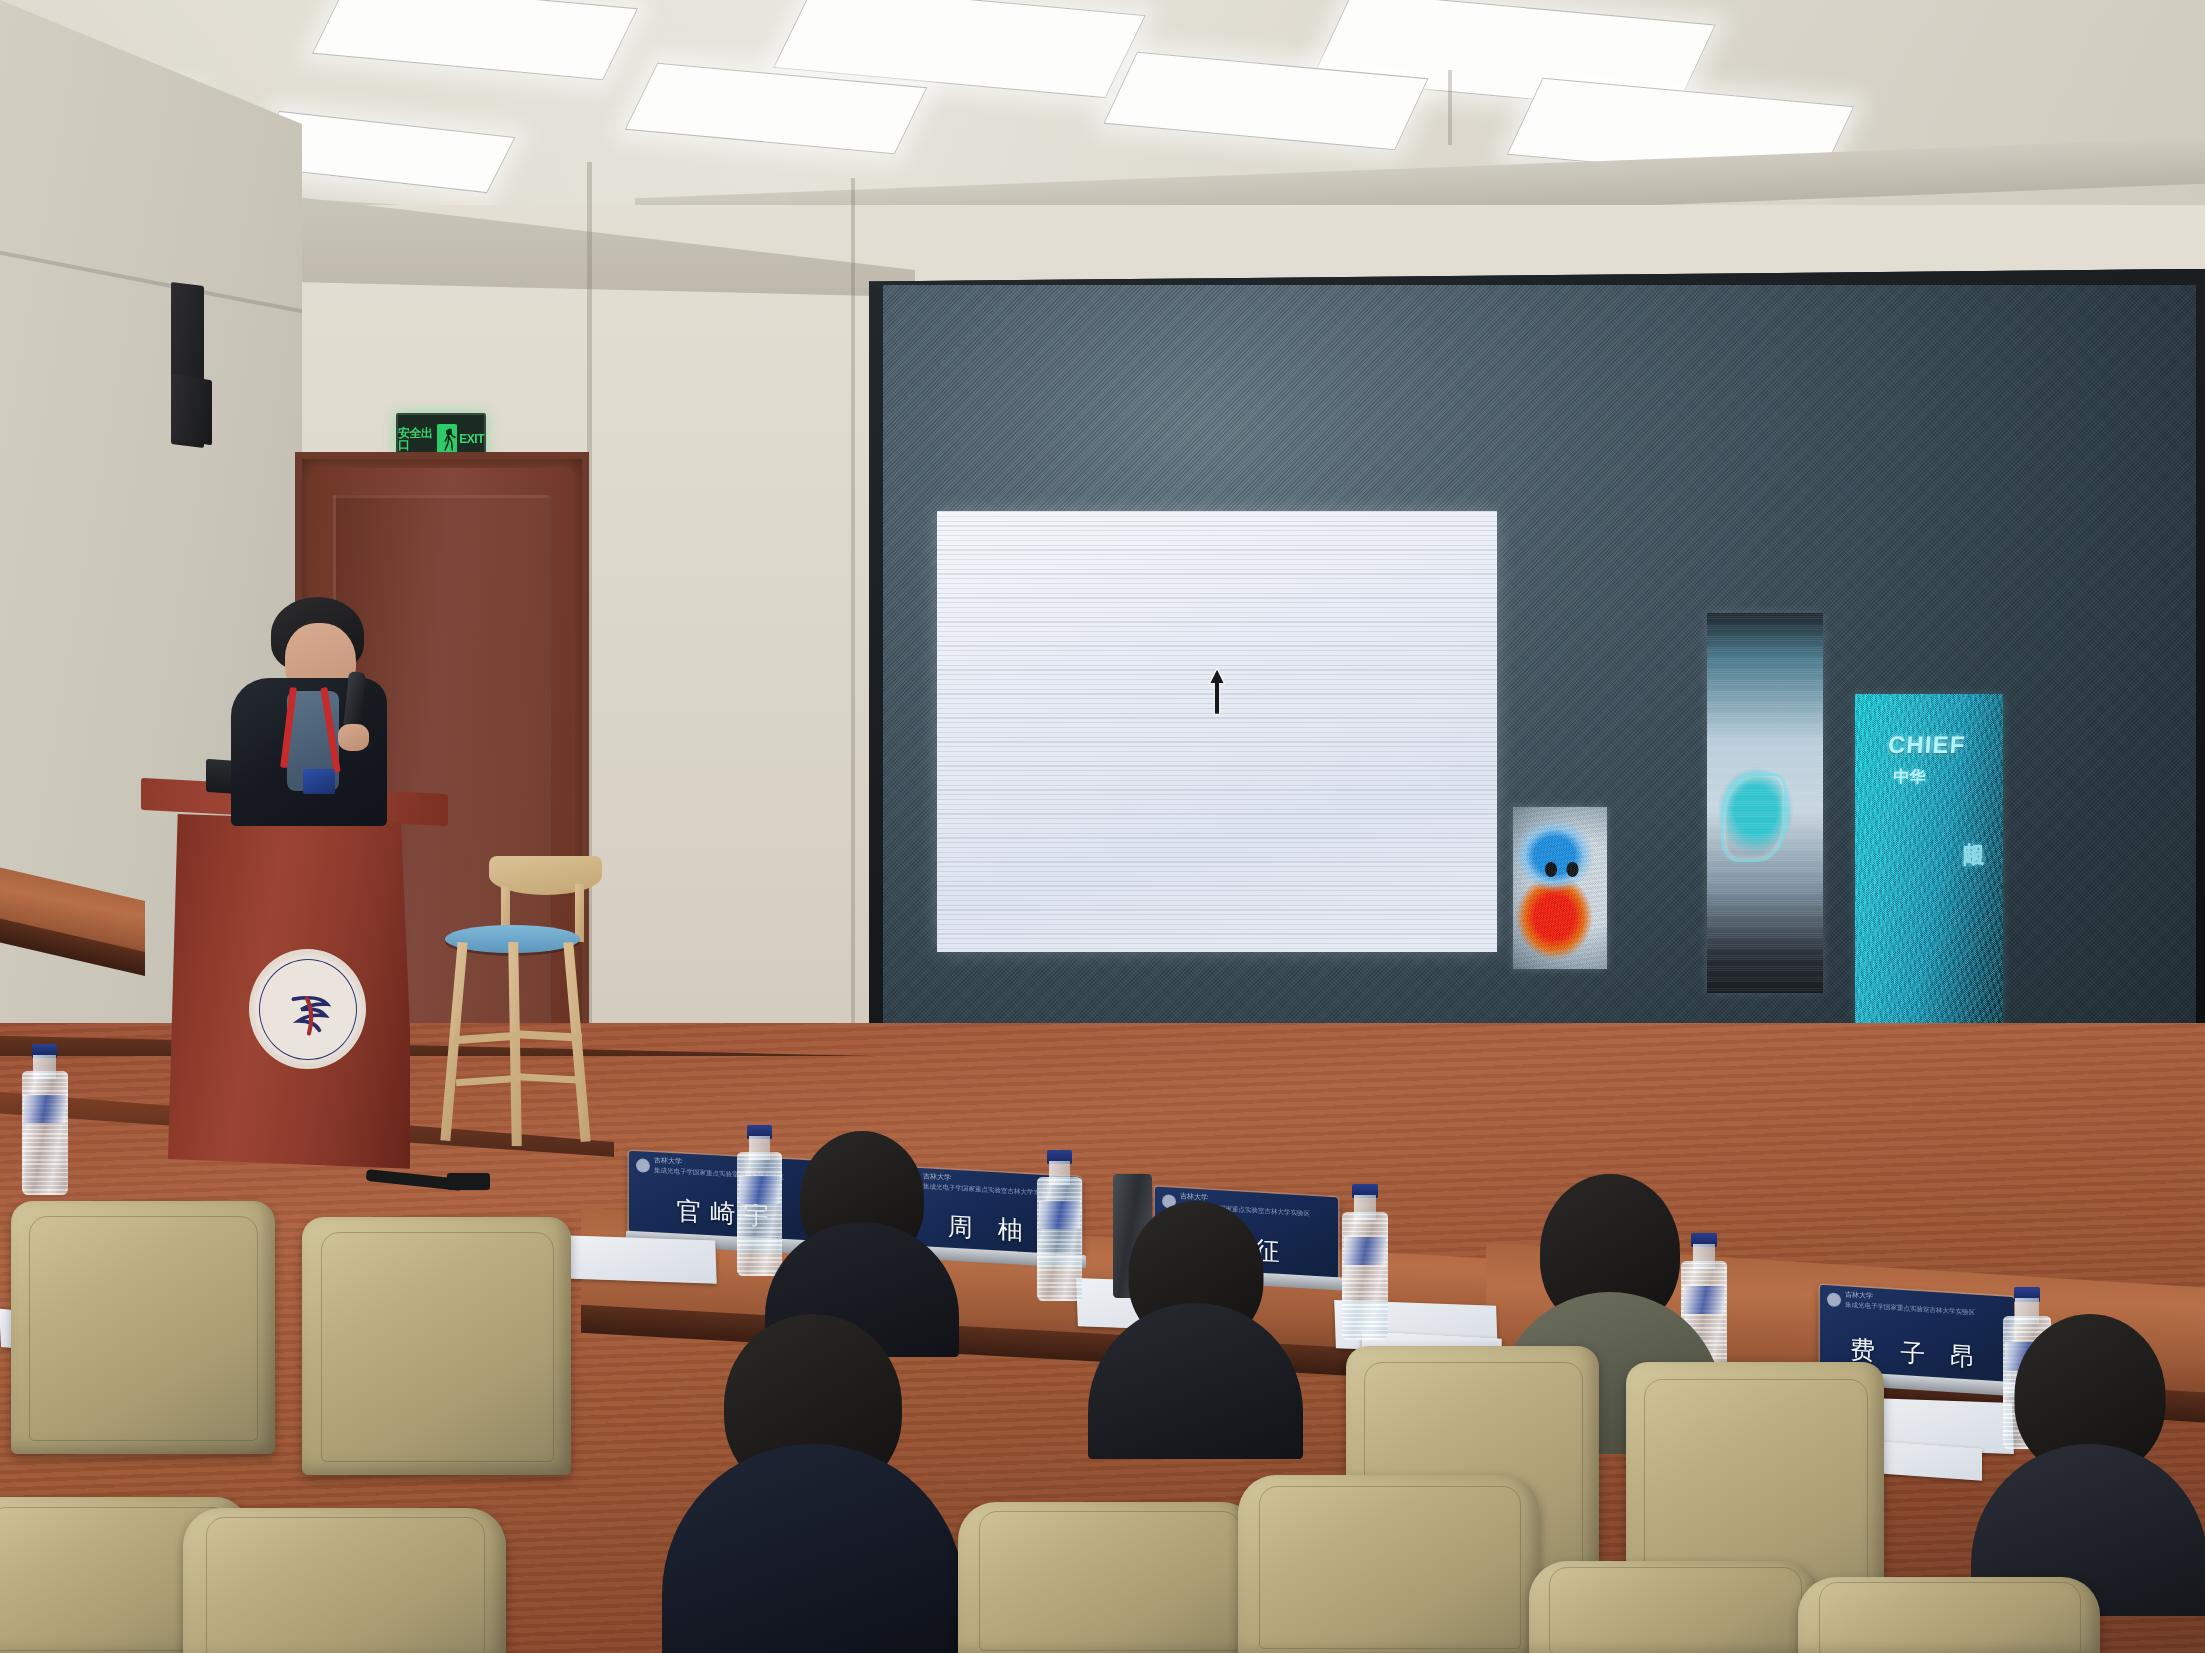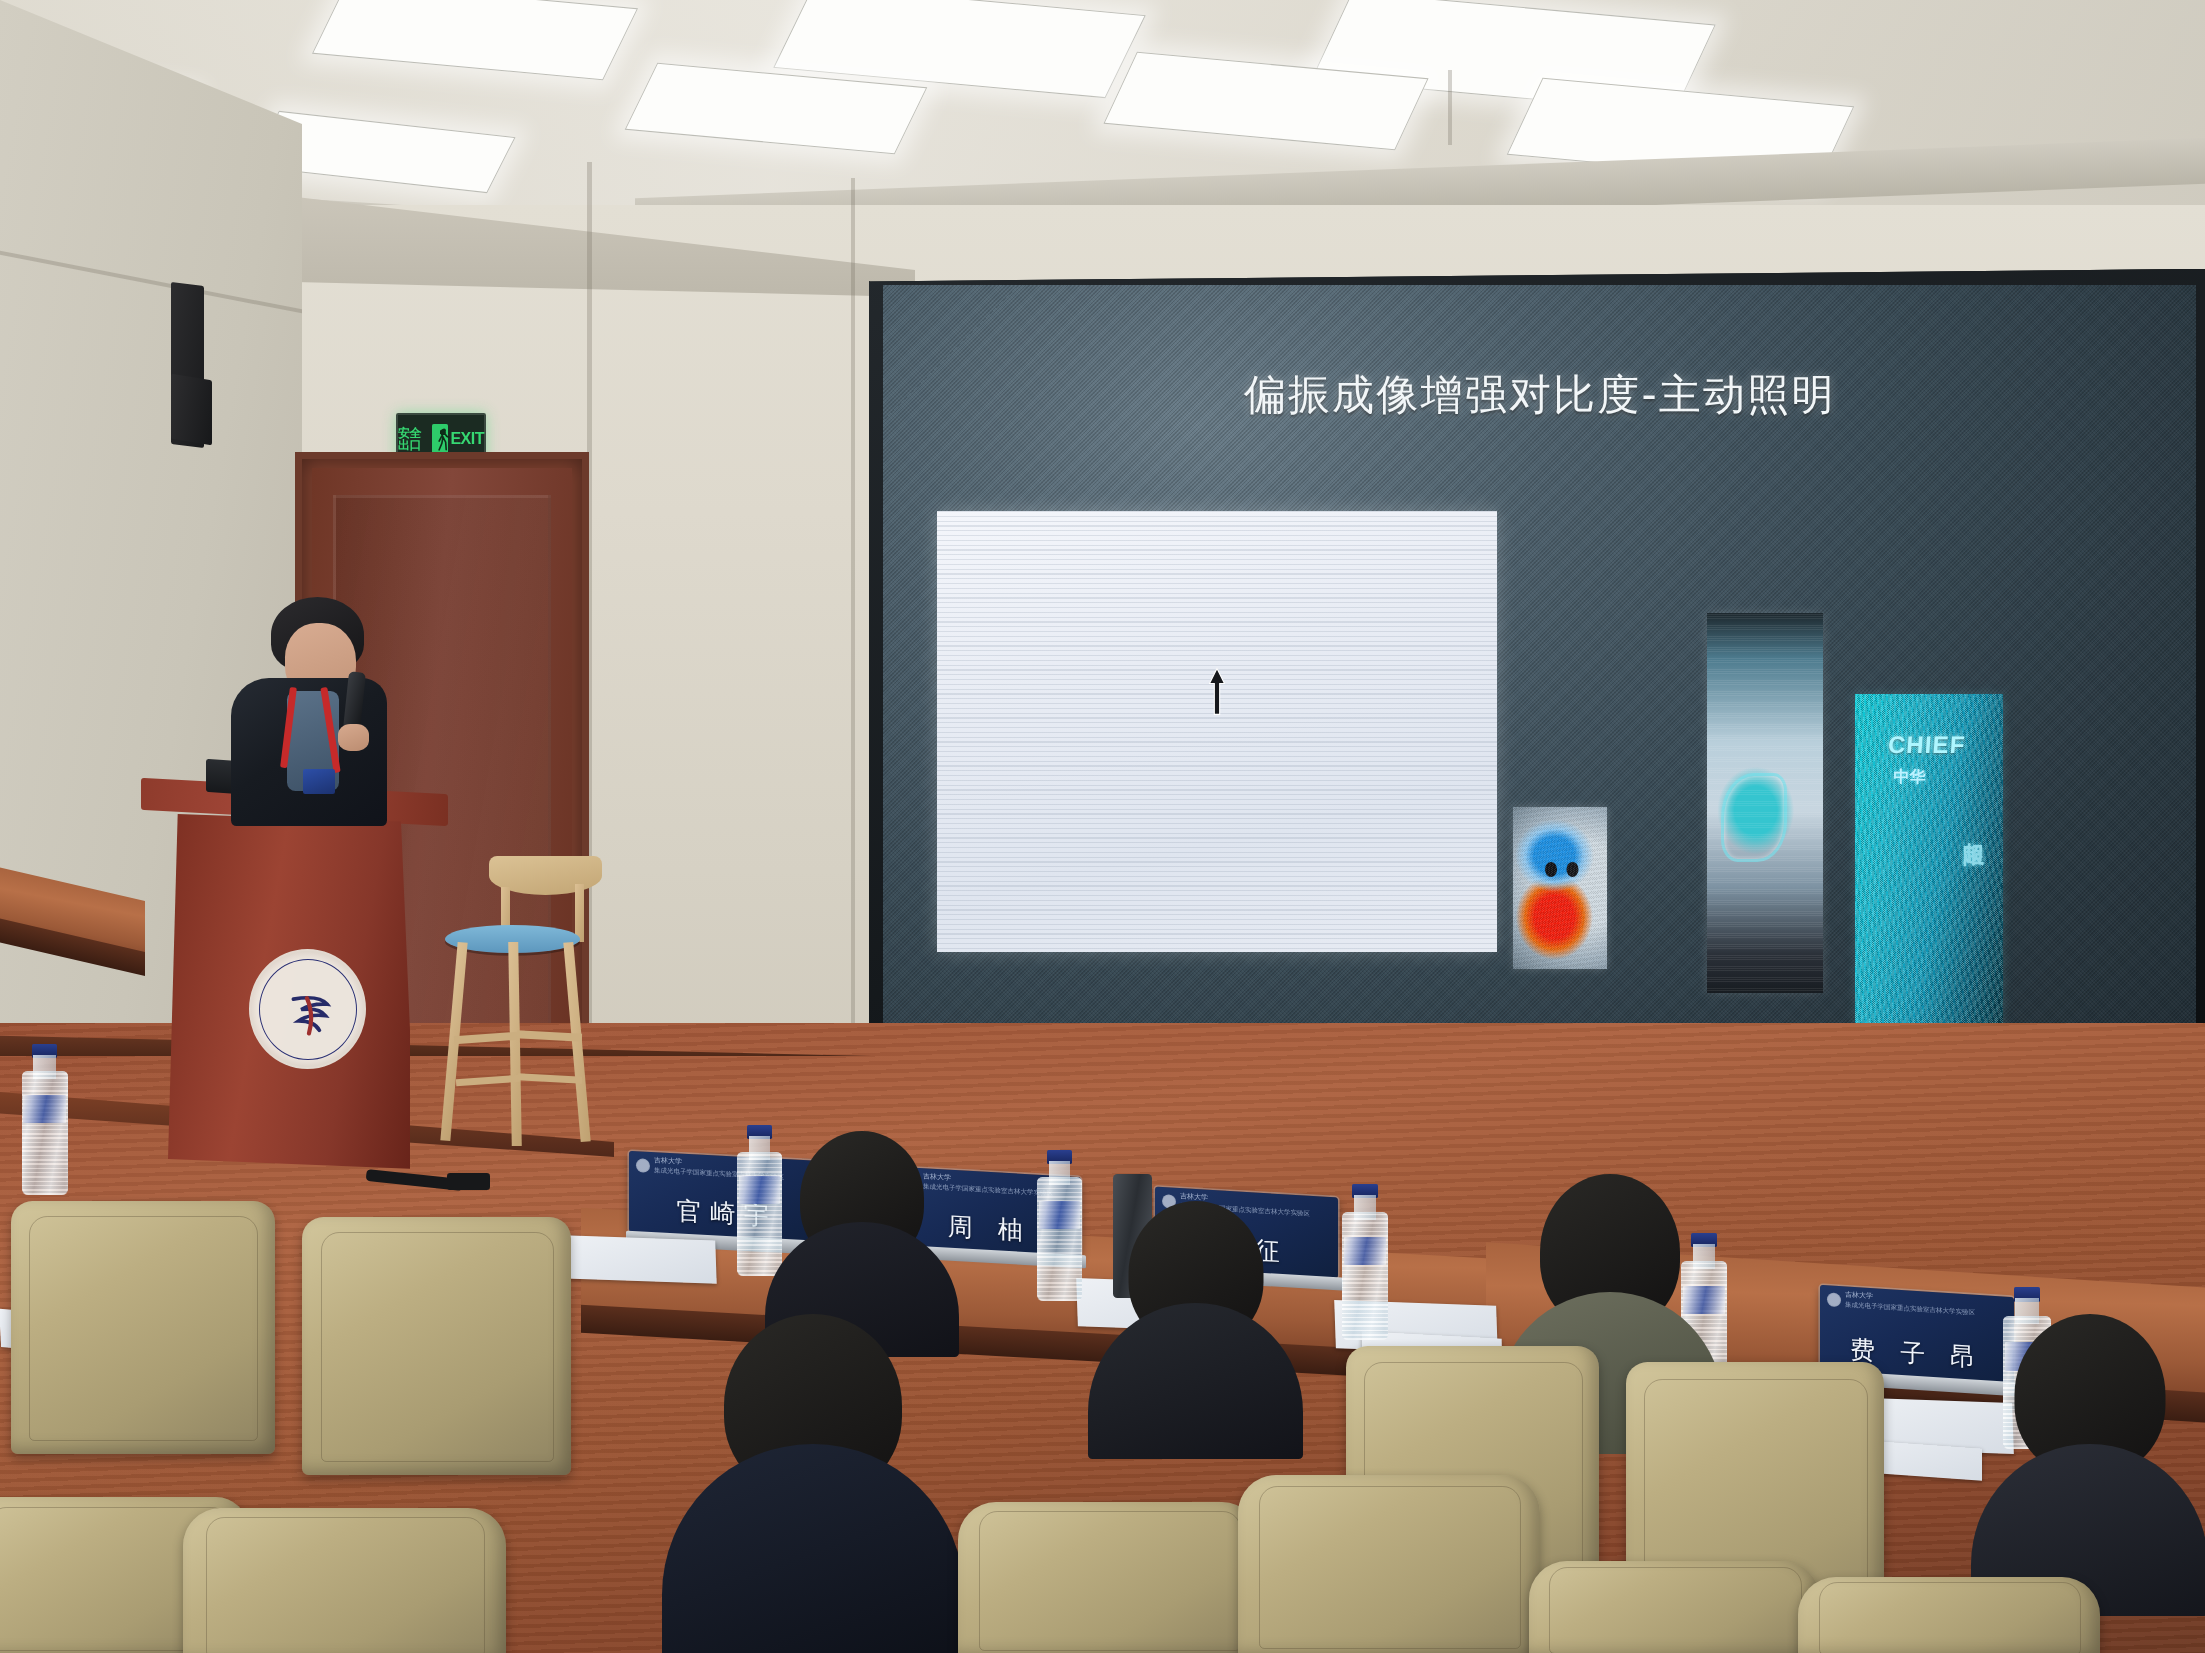--- a/index.html
+++ b/index.html
@@ -78,21 +78,21 @@
     width:24px;height:31px;background:#2ecb6a;border-radius:1.6px;
     position:relative;
   }
   .exit-pic::after{
     content:"";position:absolute;left:4.8px;top:3.8px;width:14px;height:24px;
     background:radial-gradient(circle at 48% 22%,#0d2c18 0 2.7px,transparent 3.2px);
   }
   .exit-runner{
     position:absolute;left:5.4px;top:3.2px;width:13px;height:25px;
   }
-  .exit-en{font-size:16px;color:#36d872;font-weight:700;letter-spacing:-0.5px;line-height:1;}
+  .exit-en{font-size:12px;color:#36d872;font-weight:700;letter-spacing:-0.5px;line-height:1;}
 
   
   .speaker-box{
     position:absolute;left:171px;top:284px;width:33px;height:162px;
     background:linear-gradient(100deg,#2d2d2f,#191a1c);
     transform:skewY(7deg);border-radius:2.2px;
   }
   .speaker-box2{
     position:absolute;left:171px;top:377px;width:41px;height:65px;
     background:linear-gradient(100deg,#2e2e30,#17181a);
@@ -495,21 +495,20 @@
   <div class="door-frame">
     <div class="door-leaf">
       <div class="door-panel"></div>
     </div>
   </div>
 
   <div class="screen-wrap">
     <div class="screen-bezel"></div>
     <div class="screen-face">
 
-      <div class="screen-title">偏振成像增强对比度-主动照明</div>
 
       <div class="slide-main">
         <div class="slide-cursor">
           <svg class="cursor-arrow" viewBox="0 0 30 92">
             <path d="M15 2 L29 30 L20 30 L20 88 L10 88 L10 30 L1 30 Z" fill="#16181c" stroke="#ffffff" stroke-width="2"></path>
           </svg>
         </div>
       </div>
 
       <div class="slide-img img-robot"></div>

